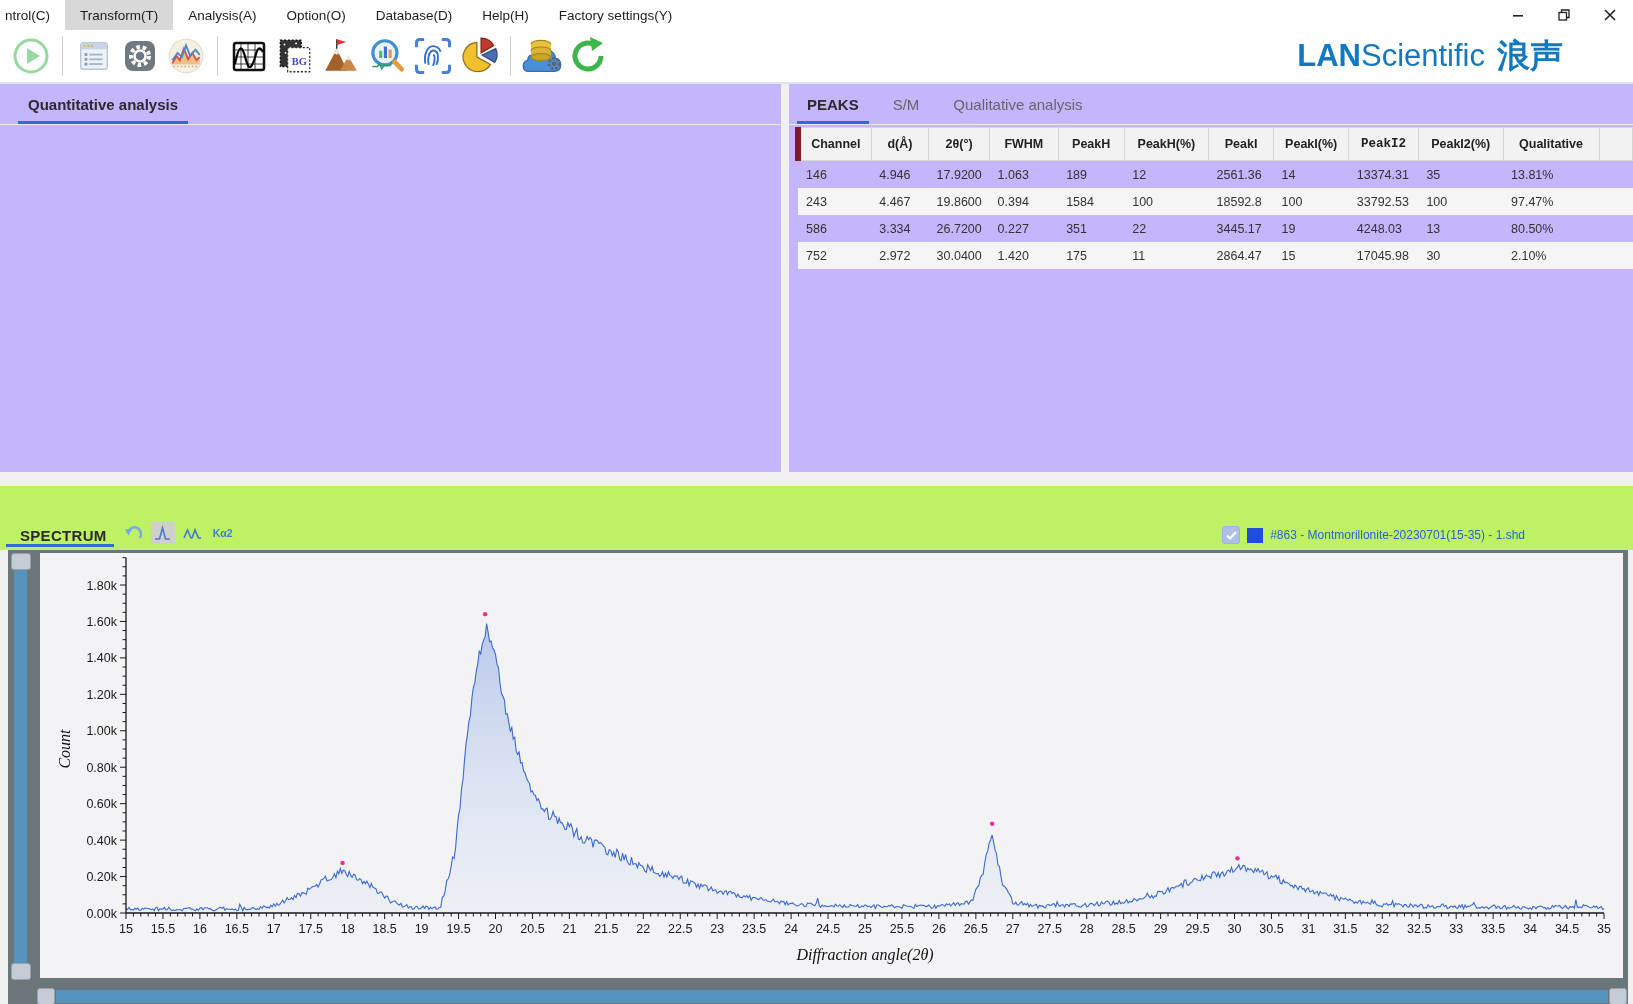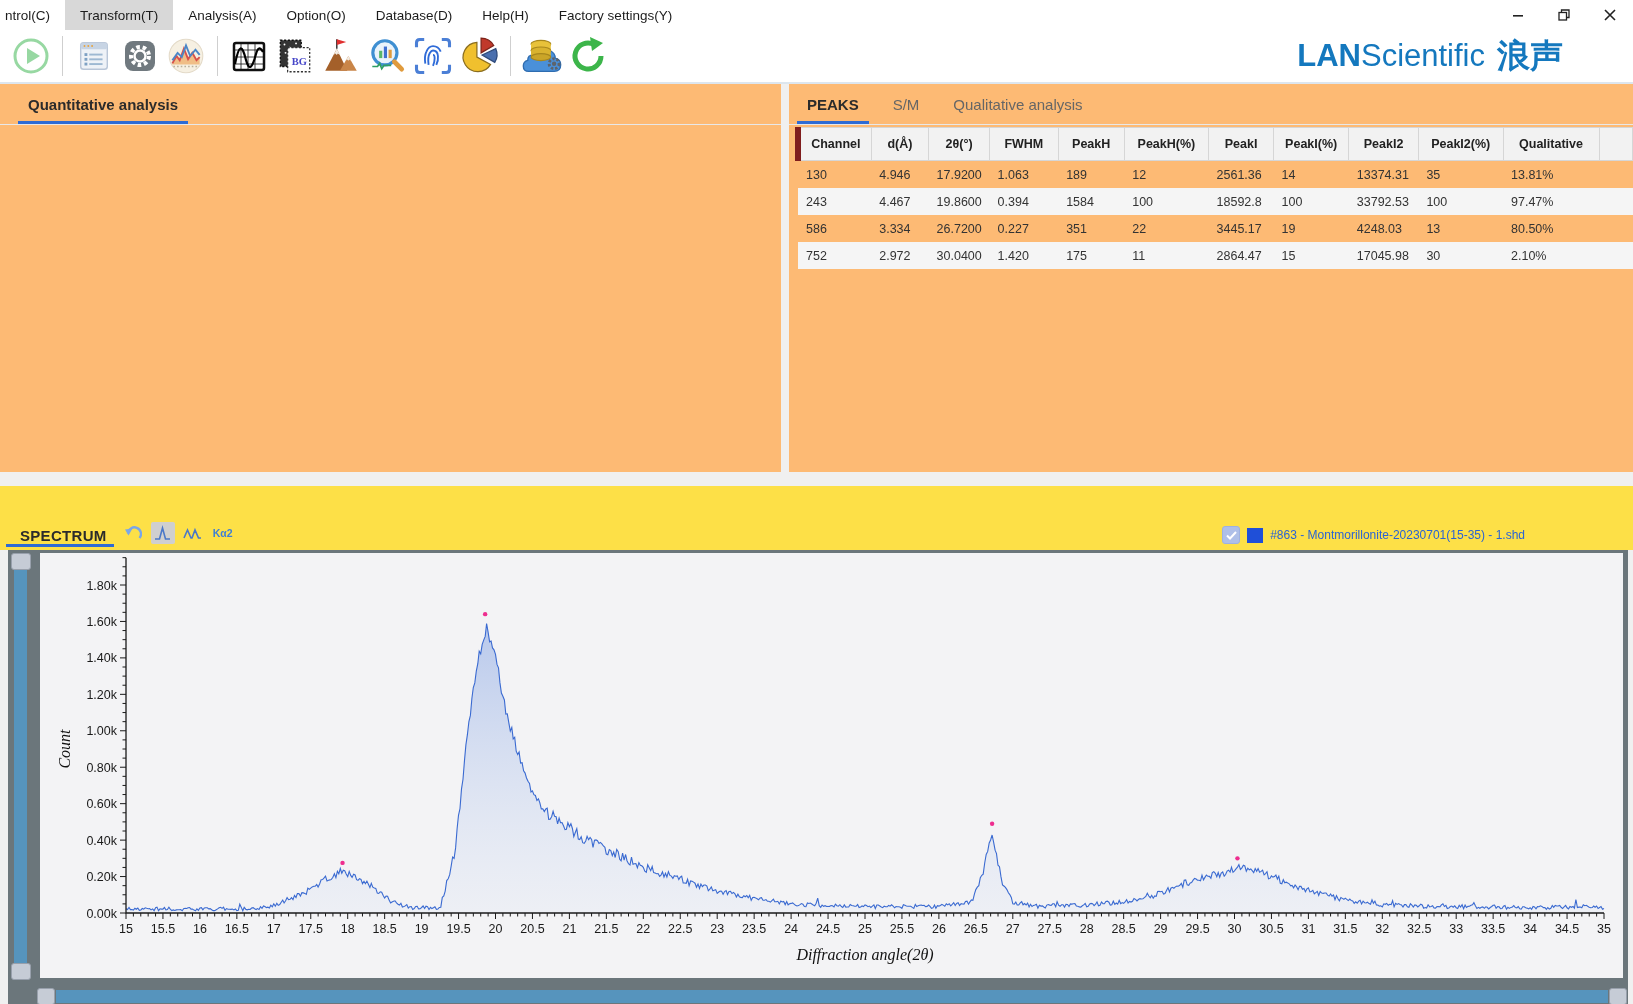--- a/index.html
+++ b/index.html
@@ -17,39 +17,39 @@
   
   .toolbar{height:52px;background:#ffffff;display:flex;align-items:center;padding-left:8px;border-bottom:2px solid #dde6ee;}
   .tool-btn{width:46px;height:44px;display:flex;align-items:center;justify-content:center;background:transparent;border:0;padding:0;}
   .tool-sep{width:1px;height:40px;background:#cfcfcf;margin:0 8px;}
   .logo{margin-left:auto;margin-right:70px;font-size:31px;color:#1478be;white-space:nowrap;display:flex;align-items:center;}
   .logo .lan{font-weight:bold;}
   .logo .cn{font-weight:bold;margin-left:12px;font-size:33px;}
 
   
   .main{height:395px;display:flex;gap:8px;background:#f0f0f0;padding-bottom:7px;}
-  .panel{background:#fdba74;height:388px;overflow:hidden;}
+  .panel{background:#c4b5fd;height:388px;overflow:hidden;}
   .left-panel{width:781px;position:relative;}
   .right-panel{flex:1;position:relative;}
   .tab-row{height:40px;display:flex;align-items:center;border-bottom:1px solid #e8e8e8;position:relative;}
   .tab{font-size:15px;color:#666;padding:0 4px;margin-right:26px;position:relative;height:100%;display:flex;align-items:center;white-space:nowrap;}
   .tab.active{color:#2b2b2b;font-weight:bold;}
   .tab.active::after{content:"";position:absolute;left:-6px;right:-6px;bottom:0;height:3px;background:#2e6bd4;}
   .left-panel .tab-row{padding-left:24px;}
   .right-panel .tab-row{padding-left:14px;}
 
   
   table.peaks{border-collapse:collapse;margin:2px 0 0 6px;table-layout:fixed;}
   table.peaks th{background:#f2f2f2;border:1px solid #d6d6d6;border-left:none;font-size:12.5px;color:#222;height:32px;font-weight:bold;padding:0 4px;}
   table.peaks th:first-child{border-left:6px solid #7f1d1d;}
   table.peaks td{font-size:12.5px;color:#333;height:27px;padding:0 4px 0 8px;text-align:left;white-space:nowrap;overflow:hidden;}
   table.peaks tr.alt{background:#f5f5f5;margin-top:32px;}
 
   
-  .spectrum-bar{height:58px;background:#fde047;position:relative;display:flex;align-items:flex-end;padding:0 0 6px 20px;}
+  .spectrum-bar{height:58px;background:#bef264;position:relative;display:flex;align-items:flex-end;padding:0 0 6px 20px;}
   .spectrum-title{font-size:15px;font-weight:bold;color:#2b2b2b;letter-spacing:.3px;}
   .spectrum-underline{position:absolute;left:6px;bottom:3px;width:108px;height:3px;background:#2e6bd4;}
   .spec-tools{display:flex;align-items:flex-start;margin-left:14px;gap:6px;}
   .spec-tool{width:24px;height:22px;display:flex;align-items:center;justify-content:center;border:0;background:transparent;padding:0;}
   .spec-tool.active{background:#cfcfcf;border-radius:2px;}
   .ka2{font-size:10.5px;color:#3f7fd6;font-weight:bold;}
   .legend{margin-left:auto;margin-right:108px;display:flex;align-items:center;gap:7px;}
   .legend-check{width:16px;height:16px;border-radius:3px;background:#aebfe8;display:flex;align-items:center;justify-content:center;border:1px solid #9db1e2;}
   .legend-swatch{width:16px;height:15px;background:#1f4fd8;}
   .legend-label{font-size:12px;color:#2a63d4;white-space:nowrap;}
@@ -237,29 +237,29 @@
         <thead id="peaks-head">
             <tr>
               <th style="width: 65px;">Channel</th>
               <th style="width: 52px;">d(Å)</th>
               <th style="width: 53px;">2θ(°)</th>
               <th style="width: 65px;">FWHM</th>
               <th style="width: 62px;">PeakH</th>
               <th style="width: 80px;">PeakH(%)</th>
               <th style="width: 58px;">PeakI</th>
               <th style="width: 70px;">PeakI(%)</th>
-              <th style="width: 62px;">PeakI2</th>
+              <th style="width: 62px; font-family: Liberation Mono, monospace;">PeakI2</th>
               <th style="width: 80px;">PeakI2(%)</th>
               <th style="width: 93px;">Qualitative</th>
               <th style="width: 30px;"></th>
             </tr>
           </thead>
         <tbody id="peaks-body">
             <tr>
-              <td>130</td>
+              <td>146</td>
               <td>4.946</td>
               <td>17.9200</td>
               <td>1.063</td>
               <td>189</td>
               <td>12</td>
               <td>2561.36</td>
               <td>14</td>
               <td>13374.31</td>
               <td>35</td>
               <td>13.81%</td>

